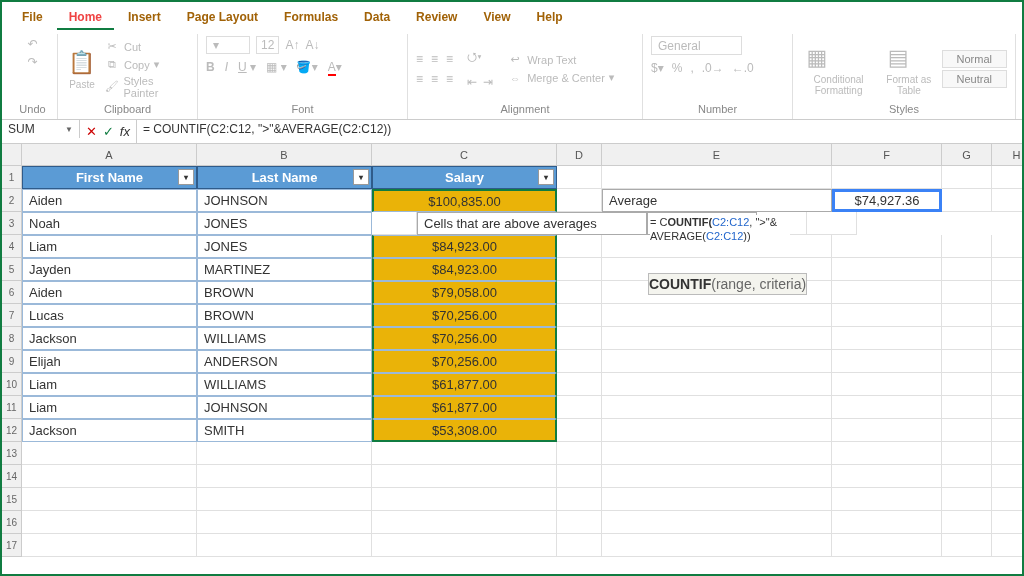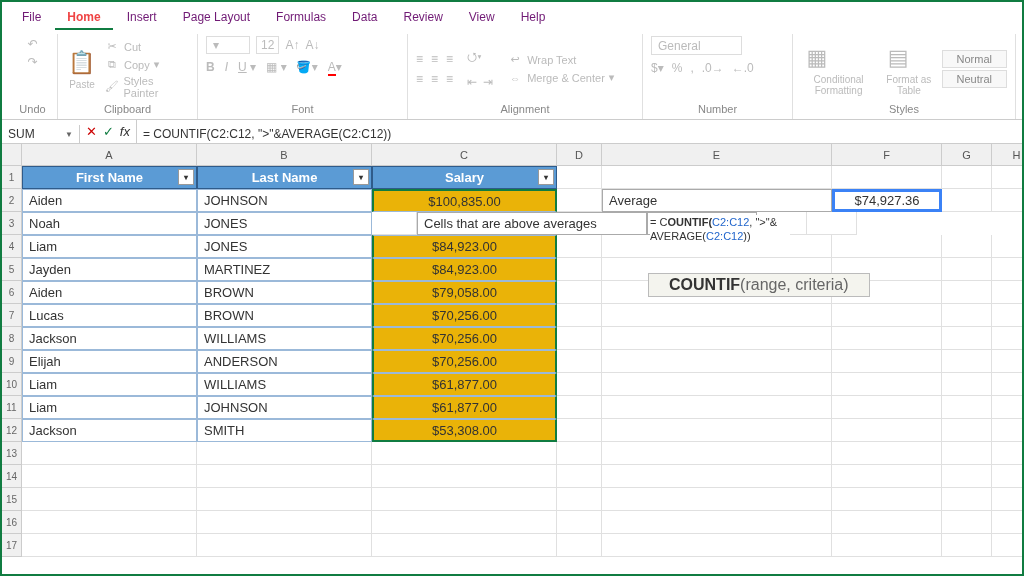--- a/index.html
+++ b/index.html
@@ -1,33 +1,33 @@
 <!DOCTYPE html>
 <html><head>
 <meta charset="utf-8">
 <style>
 * { margin: 0; padding: 0; box-sizing: border-box; font-family: "Segoe UI", Arial, sans-serif; }
 body { background: #fff; border: 2px solid #107c41; width: 1024px; height: 576px; overflow: hidden; font-size: 12px; color: #333; }
 
 .menubar { display: flex; padding: 4px 8px 0; gap: 2px; background: #fff; }
-.menubar .tab { padding: 4px 12px; cursor: pointer; color: #701a75; }
+.menubar .tab { padding: 4px 12px; cursor: pointer; color: #a16207; font-weight: bold; }
 .menubar .tab.active { border-bottom: 2px solid #107c41; color: #ef4444; font-weight: 600; }
 
 .ribbon { display: flex; background: #fff; border-bottom: 1px solid #ccc; padding: 4px 6px 0; color: #bbb; height: 90px; }
 .group { border-right: 1px solid #e0e0e0; padding: 2px 8px; display: flex; flex-direction: column; justify-content: space-between; }
 .group-label { text-align: center; font-size: 11px; color: #888; padding: 2px 0; }
 .group-body { display: flex; align-items: center; gap: 6px; flex: 1; }
 .btn-stack { display: flex; flex-direction: column; gap: 2px; font-size: 11px; }
 .btn-stack span { display: flex; align-items: center; gap: 4px; }
 .ic { width: 16px; height: 16px; display: inline-flex; align-items: center; justify-content: center; }
 .big-ic { width: 32px; height: 32px; display: flex; align-items: center; justify-content: center; font-size: 22px; }
 .vsmall { font-size: 10px; }
 .cellstyle { border: 1px solid #ddd; padding: 2px 14px; font-size: 11px; background: #f8f8f8; color: #888; }
 
-.formula-bar { display: flex; align-items: flex-end; border-bottom: 1px solid #ccc; height: 24px; background: #fff; }
+.formula-bar { display: flex; align-items: flex-start; border-bottom: 1px solid #ccc; height: 24px; background: #fff; }
 .namebox { width: 78px; border-right: 1px solid #ccc; padding: 2px 6px; font-size: 12px; display: flex; align-items: center; justify-content: space-between; }
 .namebox .dd { font-size: 8px; color: #666; }
 .fb-btns { display: flex; gap: 6px; padding: 0 6px; align-items: center; border-right: 1px solid #ccc; height: 100%; }
 .fb-btns span { font-size: 13px; }
 .fb-input { padding: 2px 6px; font-size: 12px; flex: 1; }
 
 .sheet { display: flex; height: calc(100% - 140px); }
 .rowhdrs { display: flex; flex-direction: column; }
 .corner { width: 20px; height: 22px; background: #f0f0f0; border-right: 1px solid #ccc; border-bottom: 1px solid #ccc; }
 .rowhdr { width: 20px; height: 23px; background: #f0f0f0; border-right: 1px solid #ccc; border-bottom: 1px solid #ccc; display: flex; align-items: center; justify-content: center; font-size: 10px; color: #666; }
@@ -58,21 +58,21 @@
 .sel-border-l { border-left: 2px solid #107c41; }
 .sel-border-r { border-right: 2px solid #107c41; }
 
 .e-cell { border: 1px solid #aaa; }
 .f-res { border: 3px solid #3b82f6; justify-content: center; }
 .f-edit { position: relative; border: 1px solid #aaa; font-family: Consolas, monospace; font-size: 11px; overflow: visible; }
 .f-edit .overflow { position: absolute; left: 2px; top: 2px; width: 140px; line-height: 14px; white-space: normal; z-index: 5; background: #fff; }
 .f-edit .kw { color: #333; }
 .f-edit .fn { color: #333; font-weight: 600; }
 .f-edit .ref { color: #2266cc; }
-.tooltip { position: absolute; top: 60px; left: 0; background: #f4f4ee; border: 1px solid #bbb; padding: 2px 20px; font-size: 16px; white-space: nowrap; z-index: 6; color:#666;}
+.tooltip { position: absolute; top: 60px; left: 0; background: #f4f4ee; border: 1px solid #bbb; padding: 2px 0; font-size: 14px; white-space: nowrap; z-index: 6; color:#666;}
 .tooltip b { color: #333; }
 </style>
 </head>
 <body>
 
 <div class="menubar" id="menubar">
     <div class="tab">File</div>
     <div class="tab active">Home</div>
     <div class="tab">Insert</div>
     <div class="tab">Page Layout</div>

